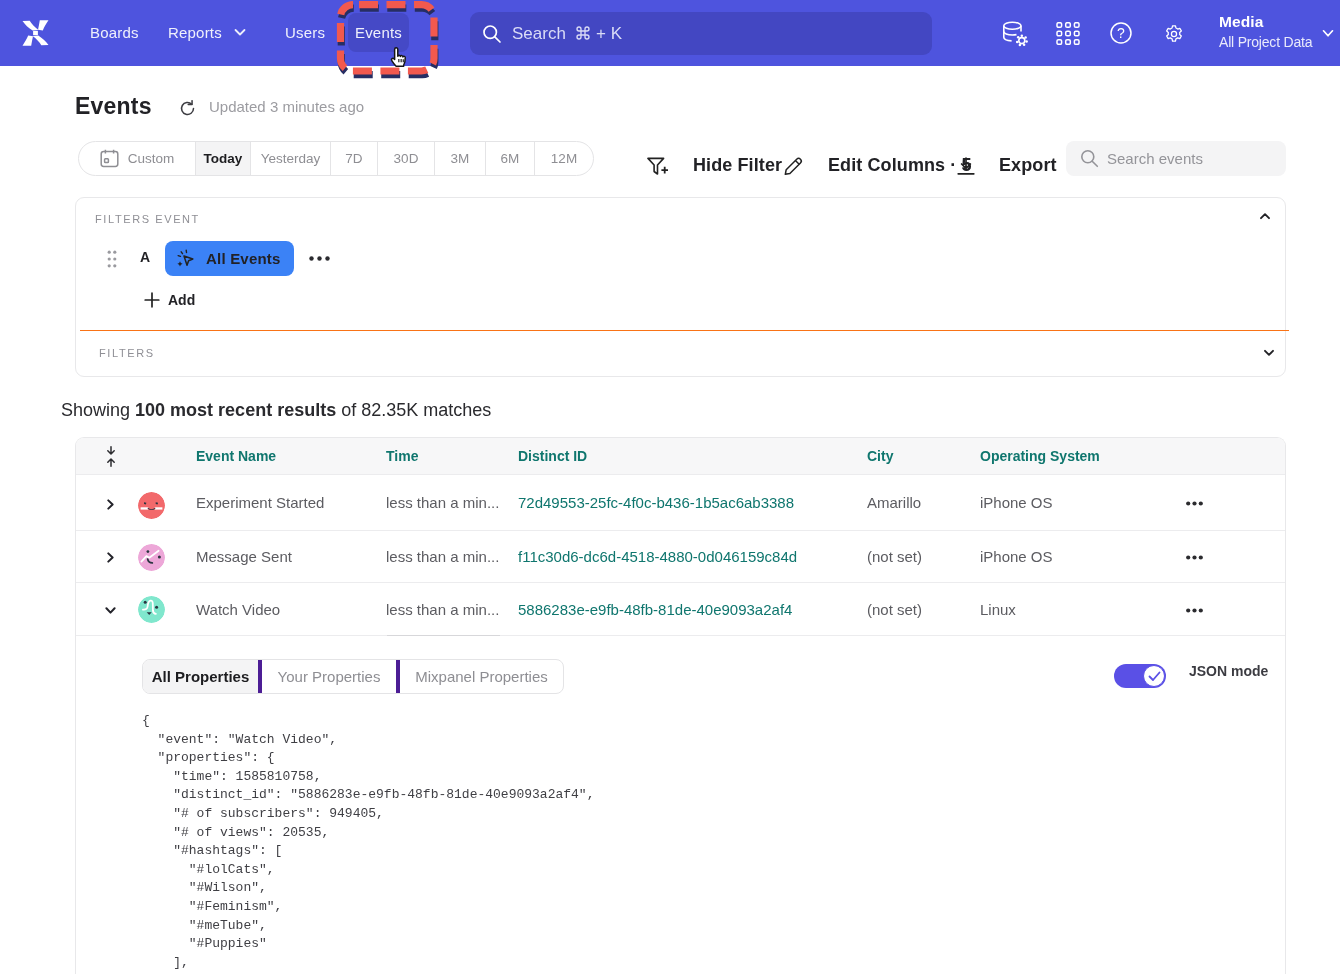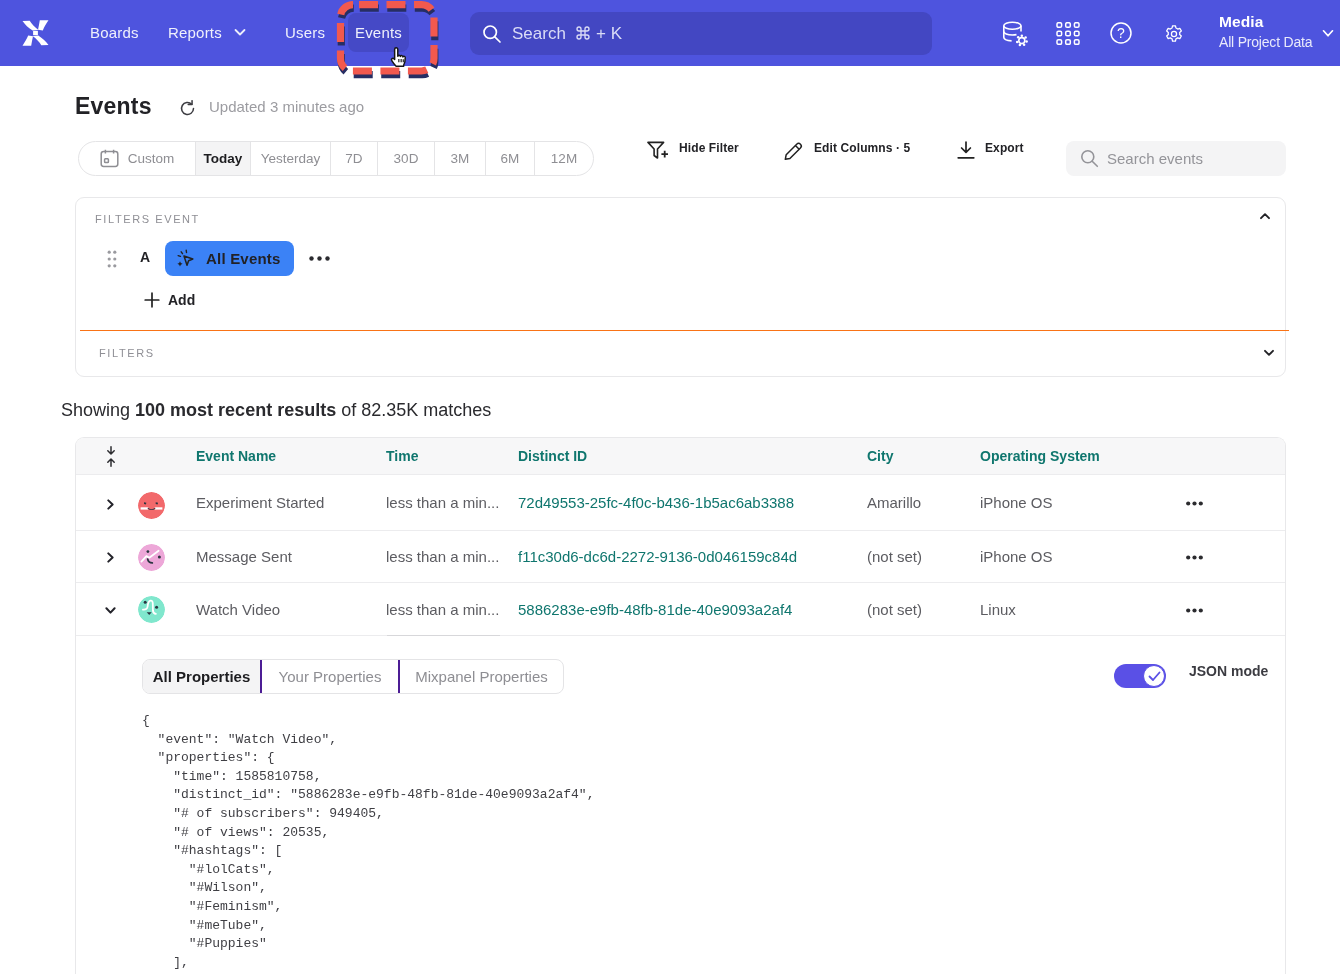--- a/index.html
+++ b/index.html
@@ -33,22 +33,22 @@
 
 
 #toolbar { position:absolute; left:0px; top:141px; width:1340px; height:35px; }
 #seg { position:absolute; left:78px; top:0; height:35px; border:1px solid #e4e4e6;
   border-radius:18px; display:flex; overflow:hidden; background:#fff; }
 #seg .s { height:33px; font-size:13.5px; color:#8e8e93; box-sizing:border-box;
   border-right:1px solid #e4e4e6; white-space:nowrap; display:flex; align-items:center;
   justify-content:center; gap:9px; }
 #seg .s:last-child { border-right:none; }
 #seg .sel { background:#f4f4f5; color:#1d1d20; font-weight:700; }
-.tbtn { position:absolute; top:0; height:35px; display:flex; align-items:flex-start; gap:10px;
-  font-size:12px; font-weight:700; color:#222226; letter-spacing:0.1px; }
+.tbtn { position:absolute; top:0; height:35px; display:flex; align-items:flex-end; gap:24px;
+  font-size:18px; font-weight:700; color:#222226; letter-spacing:0.1px; }
 #evsearch { position:absolute; left:1066px; top:0; width:220px; height:35px;
   background:#f4f4f5; border-radius:8px; }
 #evsearch .ph { position:absolute; left:41px; top:0; height:35px; line-height:35px;
   color:#949499; font-size:15px; }
 
 
 .card { position:absolute; left:75px; background:#fff; border:1px solid #e8e8ea;
   border-radius:9px; }
 #card1 { top:197px; width:1211px; height:180px; }
 .seclabel { font-size:11px; font-weight:400; letter-spacing:1.6px; color:#8f8f95; }
@@ -73,21 +73,21 @@
 .trow { position:absolute; left:0; width:100%; border-bottom:1px solid #ececee; }
 .cell { position:absolute; font-size:15px; color:#5c5c61; white-space:nowrap; }
 .idlink { color:#0f766e; }
 .avatar { position:absolute; left:62px; width:27px; height:27px; border-radius:50%; }
 
 
 #detail { position:absolute; left:0; top:198px; width:100%; height:339px; background:#fff; }
 #tabs { position:absolute; left:66px; top:23px; height:35px; display:flex;
   border:1px solid #e4e4e6; border-radius:8px; overflow:hidden; background:#fff; }
 #tabs .tab { height:33px; line-height:33px; font-size:15px; color:#8e8e93; text-align:center;
-  box-sizing:border-box; border-right:2px solid #4c1d95; }
+  box-sizing:border-box; border-right:4px solid #4c1d95; }
 #tabs .tab:last-child { border-right:none; }
 #tabs .on { background:#f4f4f5; color:#1d1d20; font-weight:700; }
 #toggle { position:absolute; left:1038px; top:28px; width:52px; height:24px;
   background:#5a50e6; border-radius:12px; }
 #toggle .knob { position:absolute; right:1px; top:1px; width:22px; height:22px;
   background:#fff; border:1.5px solid #5a50e6; border-radius:50%; }
 #jsonmode { position:absolute; left:1113px; top:27px; font-size:14px; font-weight:700; color:#3b3b41; }
 #json { position:absolute; left:66px; top:76px; font-family:"Liberation Mono", monospace;
   font-size:13px; line-height:18.6px; color:#3f3f44; white-space:pre; }
 </style>
@@ -333,21 +333,21 @@
         </svg>
       <svg class="avatar" style="top:13px" width="27" height="27" viewBox="0 0 27 27">
         <circle cx="13.5" cy="13.5" r="13.5" fill="#eda7d8"></circle>
         <path d="M3.4,17.6 L8.4,12.1 L11.3,13.7 L20.6,6.7" stroke="#fff" stroke-width="1.8" fill="none" stroke-linecap="round" stroke-linejoin="round"></path>
         <circle cx="9.9" cy="7.6" r="1.4" fill="#2a3540"></circle>
           <circle cx="21.4" cy="12.9" r="1.5" fill="#2a3540"></circle>
         <path d="M9.7,15.2 q0.6,3.6 4.6,3.7" stroke="#2a3540" stroke-width="1.8" fill="none" stroke-linecap="round"></path>
       </svg>
       <span class="cell" style="left:120px;top:17px">Message Sent</span>
       <span class="cell" style="left:310px;top:17px">less than a min...</span>
-      <span class="cell idlink" style="left:442px;top:17px">f11c30d6-dc6d-2272-9136-0d046159c84d</span>
+      <span class="cell idlink" style="left:442px;top:17px">f11c30d6-dc6d-4518-4880-0d046159c84d</span>
       <span class="cell" style="left:791px;top:17px">(not set)</span>
       <span class="cell" style="left:904px;top:17px">iPhone OS</span>
       <svg class="abs" style="left:1110px;top:24px" width="17" height="5" viewBox="0 0 17 5">
           <g fill="#2b2b2f">
             <circle cx="2.2" cy="2.5" r="2.1"></circle>
             <circle cx="8.5" cy="2.5" r="2.1"></circle>
             <circle cx="14.8" cy="2.5" r="2.1"></circle>
           </g>
         </svg>
     </div>

